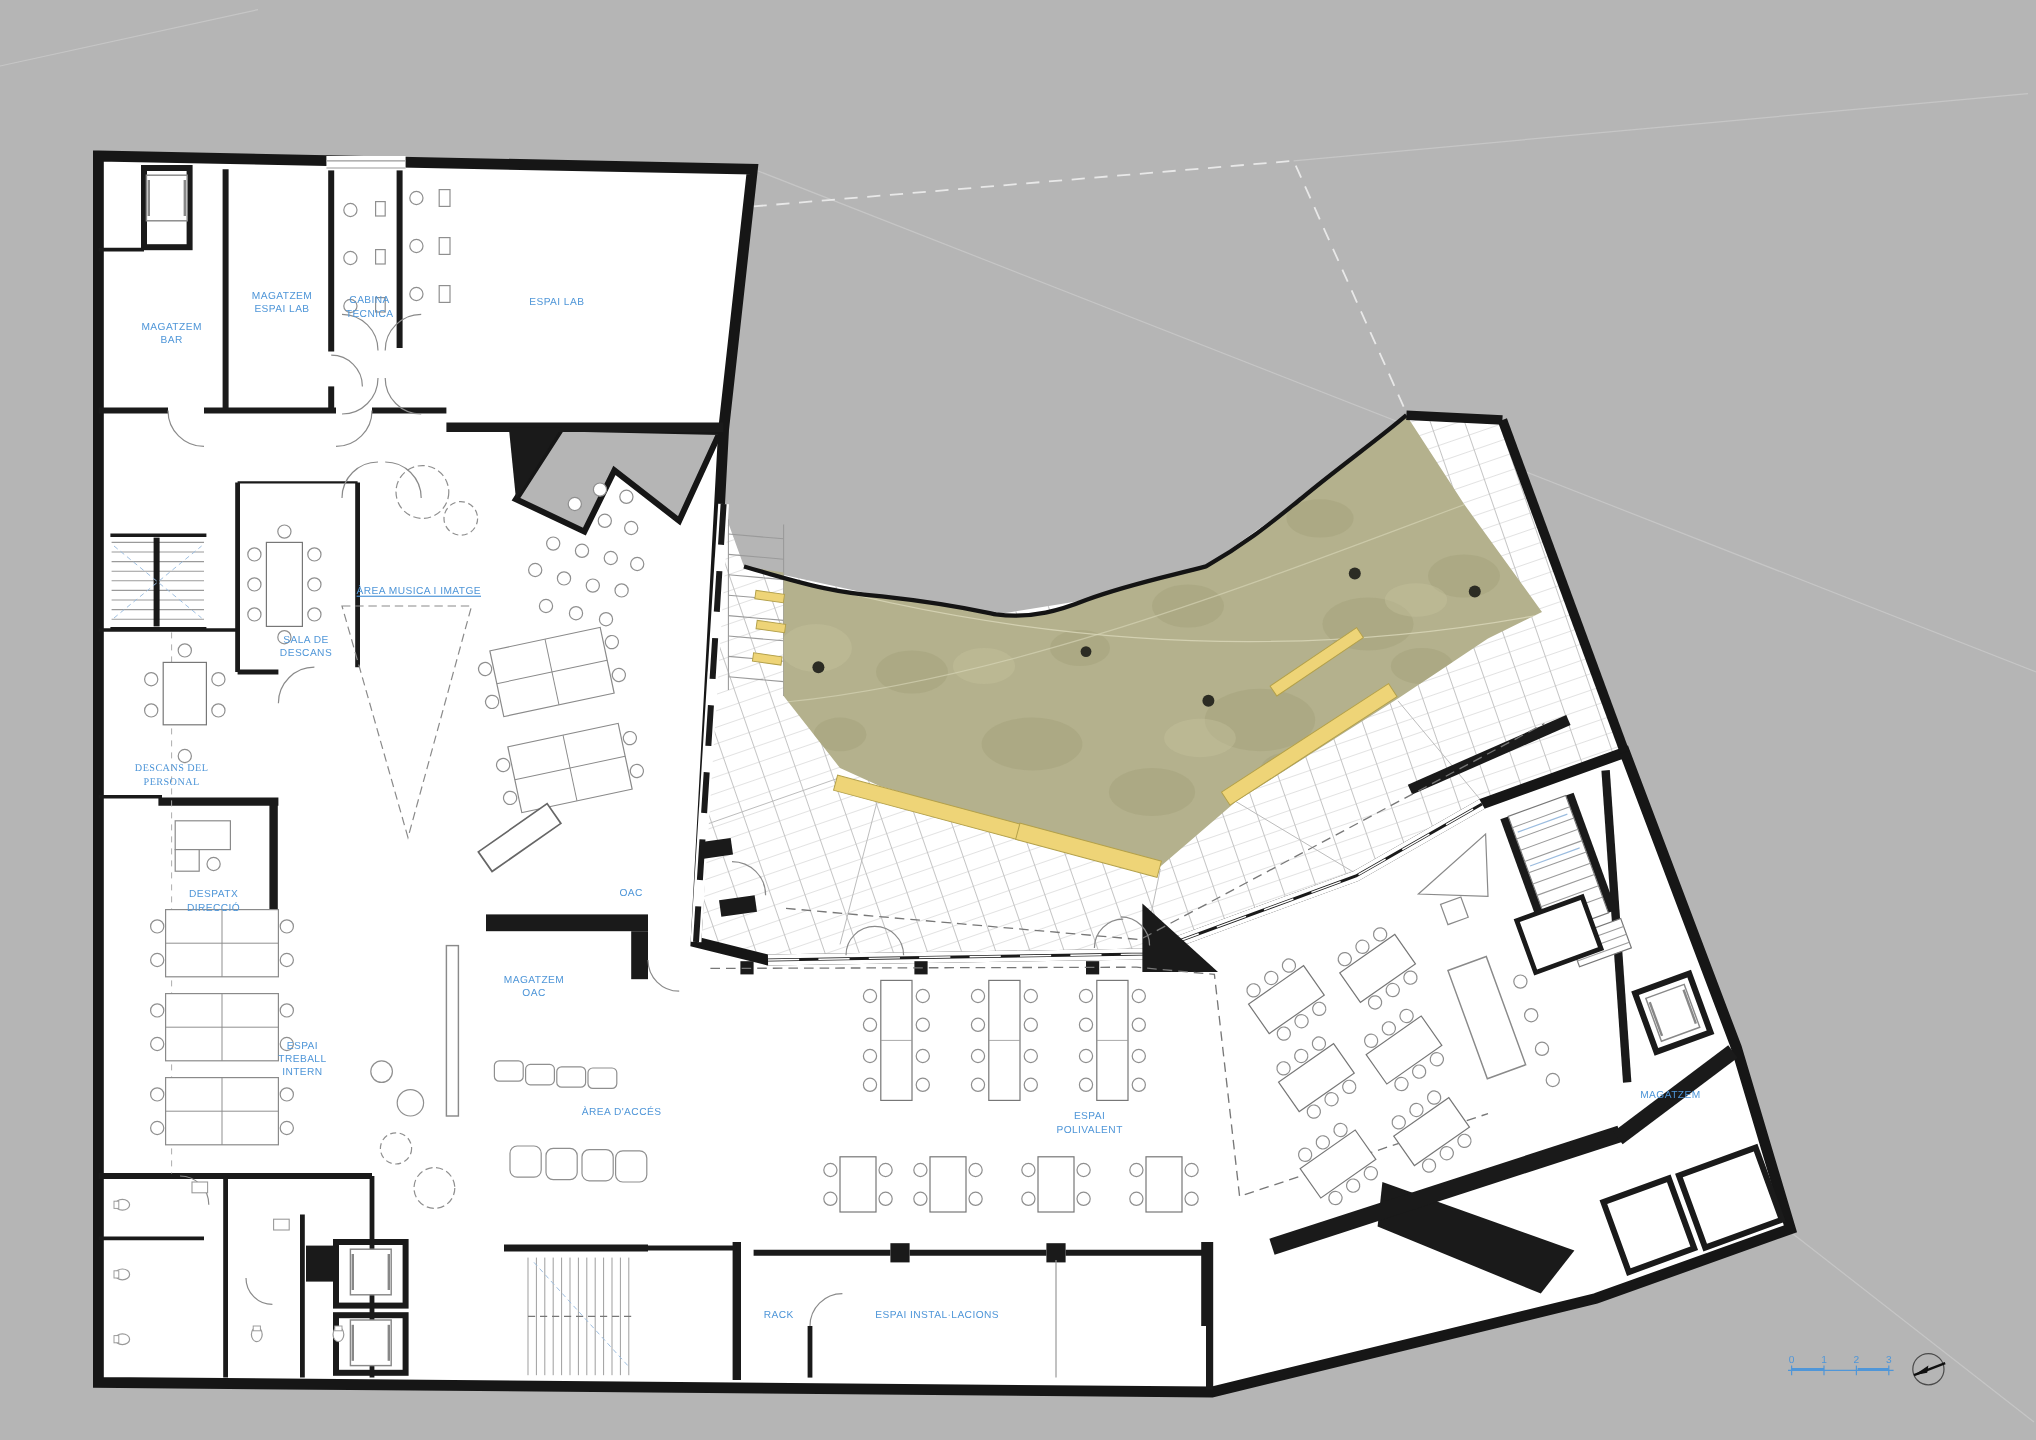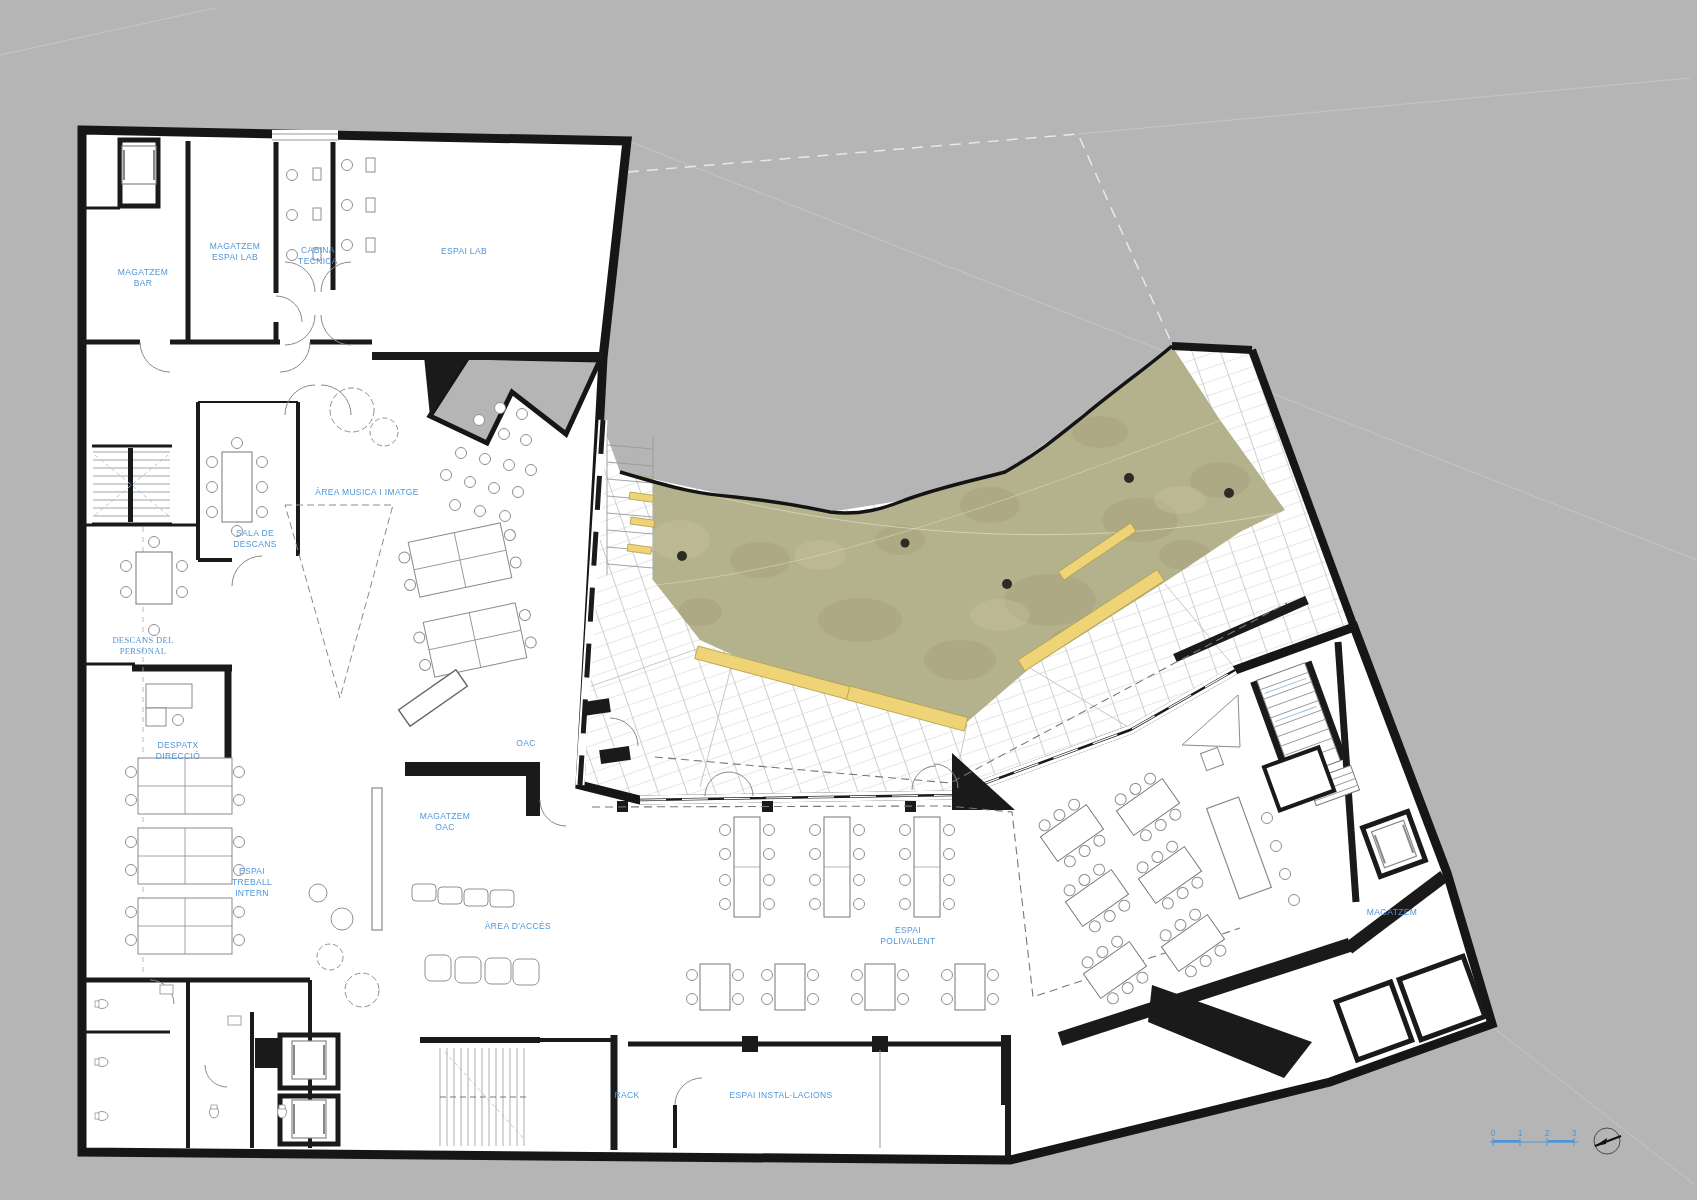--- a/index.html
+++ b/index.html
@@ -494,41 +494,41 @@
     <line x1="1595" y1="1146" x2="1621" y2="1136" stroke="#111" stroke-width="2"></line>
     <polygon points="1595,1146 1607,1138 1606,1144" fill="#111"></polygon>
   </g>
 </svg>
 
 <div id="labels-layer">
       <div class="room-label" style="left: 143px; top: 278px; color: rgb(79, 150, 216);">MAGATZEM
 BAR</div>
       <div class="room-label" style="left: 235px; top: 252px; color: rgb(79, 150, 216);">MAGATZEM
 ESPAI LAB</div>
-      <div class="room-label" style="left: 308px; top: 256px; color: rgb(79, 150, 216); padding-left: 20px;">CABINA
+      <div class="room-label" style="left: 308px; top: 256px; color: rgb(79, 150, 216);">CABINA
 TECNICA</div>
       <div class="room-label" style="left: 464px; top: 252px; color: rgb(79, 150, 216);">ESPAI LAB</div>
-      <div class="room-label" style="left: 367px; top: 493px; color: rgb(79, 150, 216);">ÀREA MUSICA I IMATGE</div>
+      <div class="room-label" style="left: 349px; top: 493px; color: rgb(79, 150, 216); text-decoration: underline;">ÀREA MUSICA I IMATGE</div>
       <div class="room-label" style="left: 255px; top: 539px; color: rgb(79, 150, 216);">SALA DE
 DESCANS</div>
       <div class="room-label" style="left: 143px; top: 646px; color: rgb(79, 150, 216); font-family: Liberation Serif, serif;">DESCANS DEL
 PERSONAL</div>
       <div class="room-label" style="left: 178px; top: 751px; color: rgb(79, 150, 216);">DESPATX
 DIRECCIÓ</div>
       <div class="room-label" style="left: 252px; top: 883px; color: rgb(79, 150, 216);">ESPAI
 TREBALL
 INTERN</div>
       <div class="room-label" style="left: 526px; top: 744px; color: rgb(79, 150, 216);">OAC</div>
       <div class="room-label" style="left: 445px; top: 822px; color: rgb(79, 150, 216);">MAGATZEM
 OAC</div>
       <div class="room-label" style="left: 518px; top: 927px; color: rgb(79, 150, 216);">ÀREA D'ACCÉS</div>
       <div class="room-label" style="left: 908px; top: 936px; color: rgb(79, 150, 216);">ESPAI
 POLIVALENT</div>
       <div class="room-label" style="left: 1392px; top: 913px; color: rgb(79, 150, 216);">MAGATZEM</div>
-      <div class="room-label" style="left: 627px; top: 1096px; color: rgb(79, 150, 216);">RACK</div>
+      <div class="room-label" style="left: 649px; top: 1096px; color: rgb(79, 150, 216);">RACK</div>
       <div class="room-label" style="left: 781px; top: 1096px; color: rgb(79, 150, 216);">ESPAI INSTAL·LACIONS</div>
       <div class="scale-num" style="left: 1493px; top: 1133px; color: rgb(79, 150, 216);">0</div>
       <div class="scale-num" style="left: 1520px; top: 1133px; color: rgb(79, 150, 216);">1</div>
       <div class="scale-num" style="left: 1547px; top: 1133px; color: rgb(79, 150, 216);">2</div>
       <div class="scale-num" style="left: 1574px; top: 1133px; color: rgb(79, 150, 216);">3</div>
     </div>
 
 </div>
 
 </body></html>

